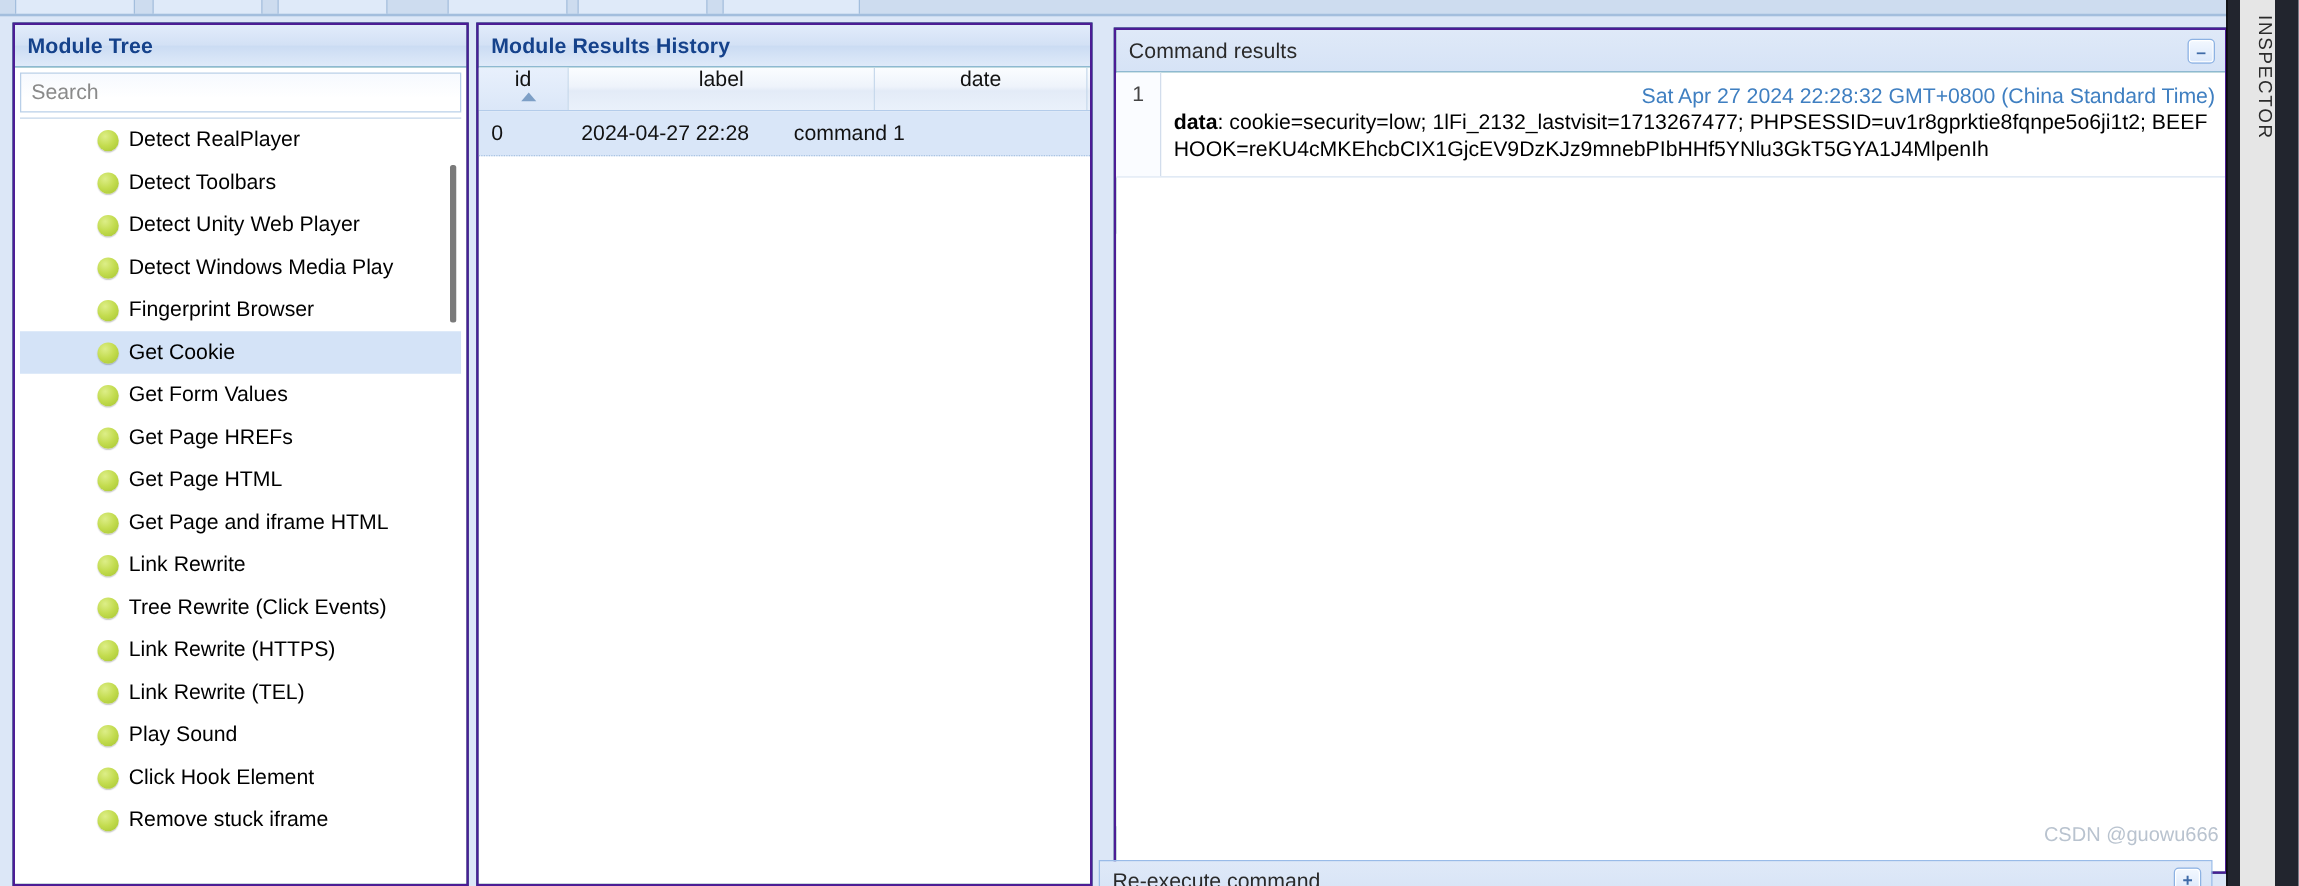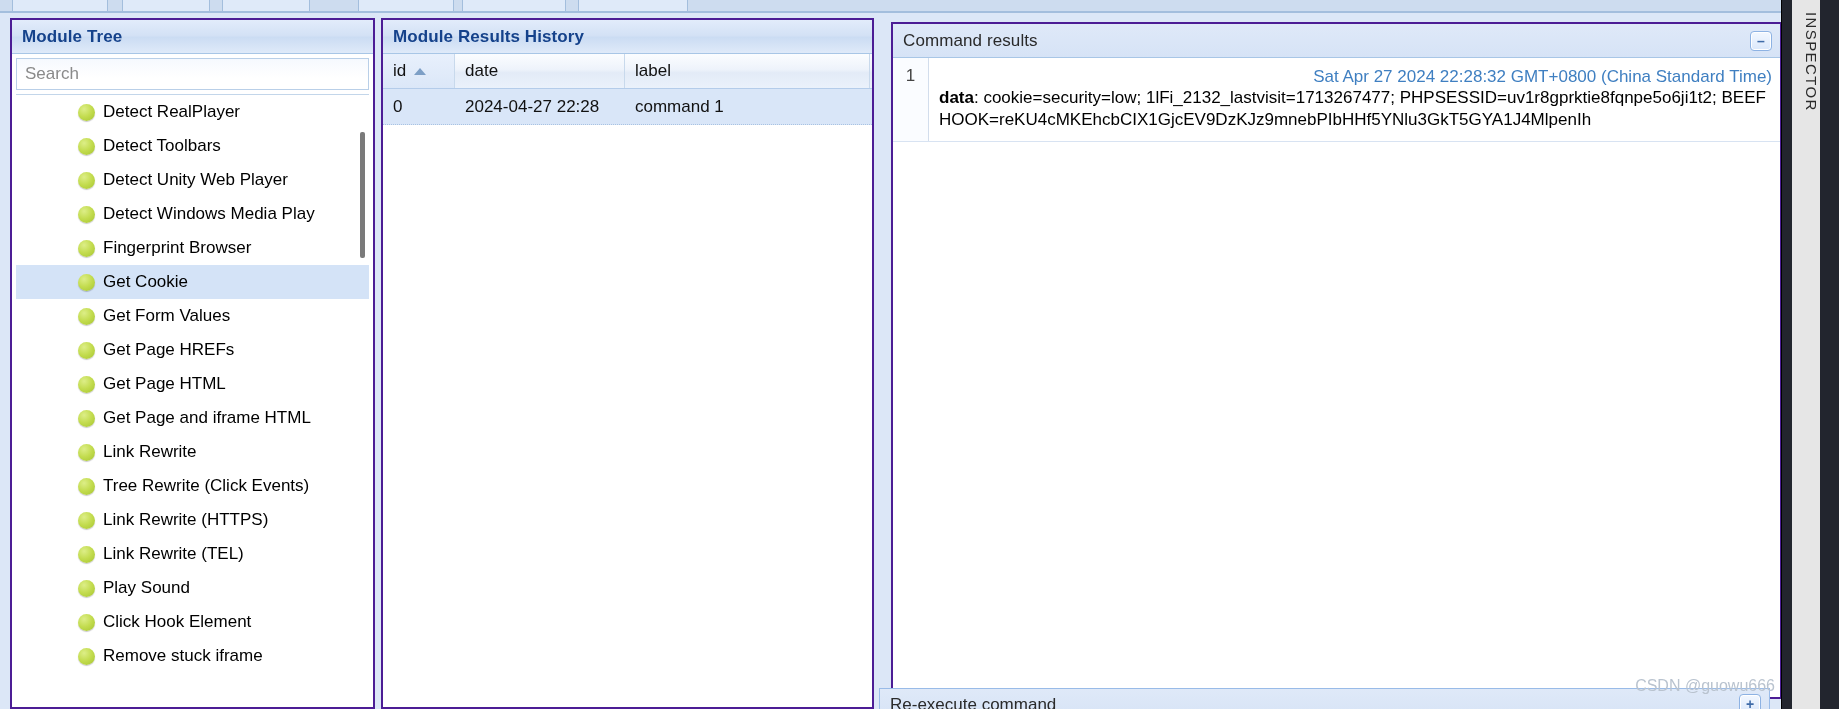--- a/index.html
+++ b/index.html
@@ -148,20 +148,21 @@
     border-bottom: 1px solid #b4ccea;
   }
   .grid-head .gh {
     border-right: 1px solid #c8d9ec;
     display: flex; align-items: center;
     padding: 0 10px;
     font-size: 17px;
     color: #111;
     cursor: pointer;
     position: relative;
+    flex-direction: column;
   }
   .grid-head .gh.sorted {
     background: linear-gradient(to bottom, #e8f0fc 0%, #dbe7f8 100%);
   }
   .sort-arrow {
     width: 0; height: 0;
     margin-left: 8px;
     border-left: 6px solid transparent;
     border-right: 6px solid transparent;
     border-bottom: 7px solid #7d9fc6;
@@ -272,21 +273,21 @@
     text-orientation: mixed;
     font-size: 15px;
     letter-spacing: 1.4px;
     color: #2b2b2b;
     font-family: "Liberation Sans", sans-serif;
   }
 
   
   .watermark {
     position: absolute;
-    right: 64px; bottom: 14px;
+    right: 64px; bottom: 31px;
     font-size: 16px;
     color: #b9c3cf;
     white-space: nowrap;
     pointer-events: none;
   }
 </style>
 </head>
 <body>
 
 <div id="app">
@@ -385,25 +386,25 @@
   <div class="panel" id="results-history">
     <div class="panel-head">
       <div class="panel-title">Module Results History</div>
     </div>
     <div class="panel-body">
       <div class="grid-head" id="grid-head">
           <div class="gh col-id sorted">
             <span>id</span>
             <span class="sort-arrow"></span>
           </div>
+          <div class="gh col-label">
+            <span>label</span>
+          </div>
           <div class="gh col-date">
             <span>date</span>
-          </div>
-          <div class="gh col-label">
-            <span>label</span>
           </div>
         </div>
       <div id="grid-rows">
           <div class="grid-row">
             <div class="gc col-id">0</div>
             <div class="gc col-date">2024-04-27 22:28</div>
             <div class="gc col-label">command 1</div>
           </div>
         </div>
     </div>

